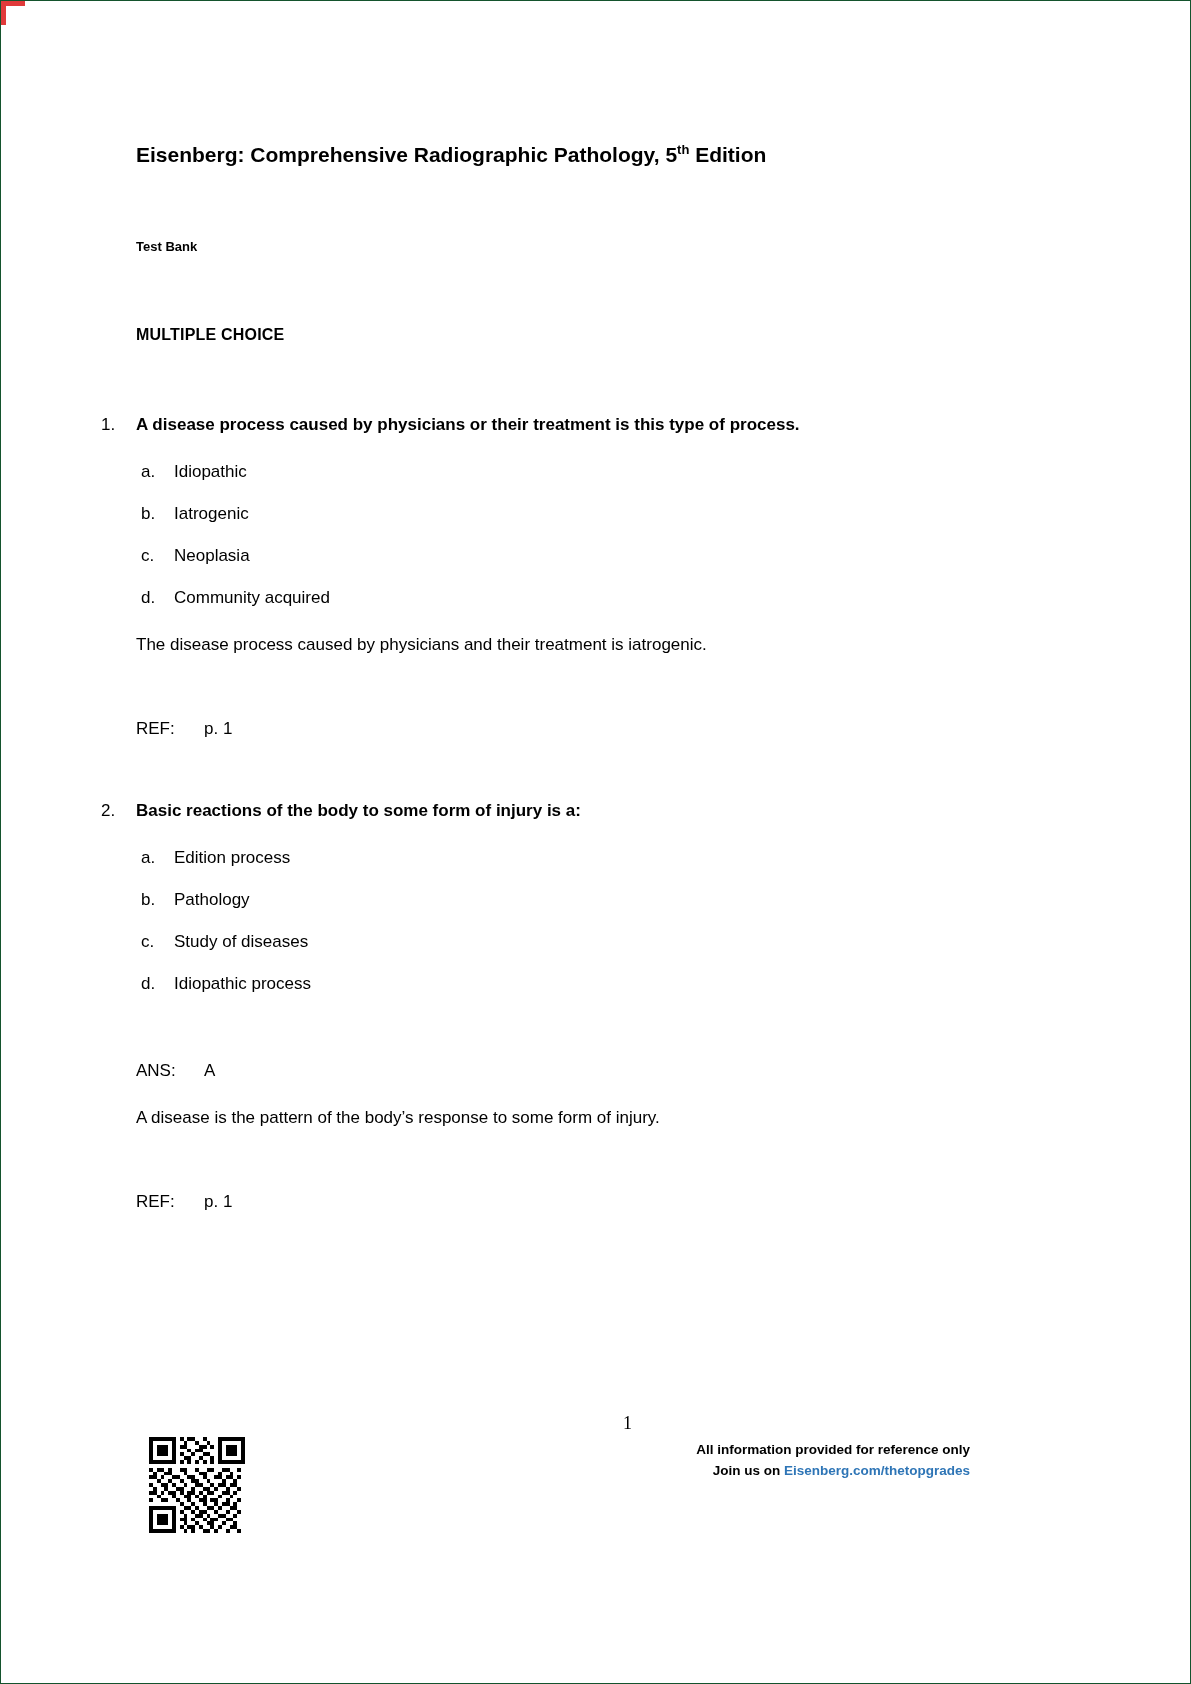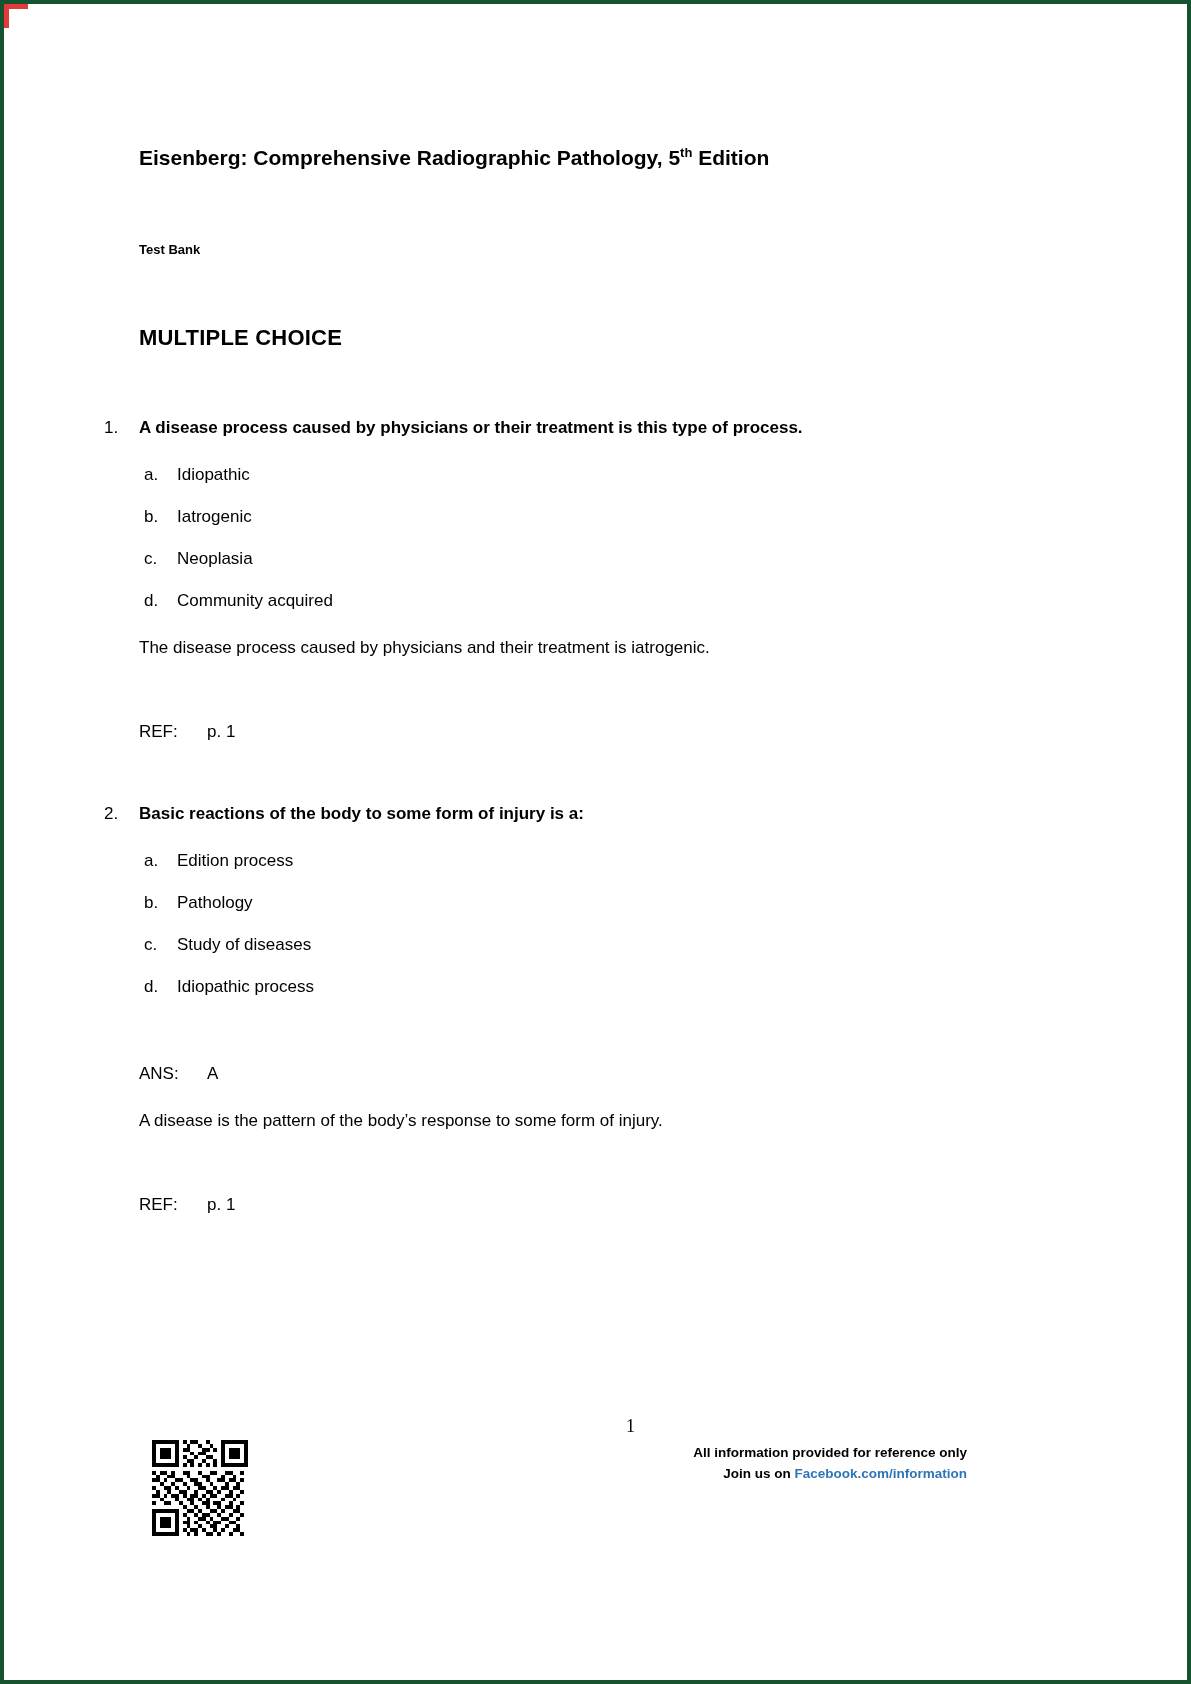--- a/index.html
+++ b/index.html
@@ -3,21 +3,21 @@
 <meta charset="utf-8">
 <style>
   * { margin: 0; padding: 0; box-sizing: border-box; }
   html, body { background: #ffffff; }
   .page {
     position: relative;
     width: 1191px;
     height: 1684px;
     background: #ffffff;
     overflow: hidden;
-    border: 4px solid #14532d;
+    border: 1px solid #14532d;
     font-family: "Liberation Sans", "DejaVu Sans", sans-serif;
     color: #000000;
   }
   .corner-mark {
     position: absolute;
     top: 0; left: 0;
     width: 24px; height: 24px;
     border-top: 5px solid #e03a3a;
     border-left: 5px solid #e03a3a;
   }
@@ -28,21 +28,21 @@
   }
   .doc-title {
     margin-left: 35px;
     font-size: 21px;
     line-height: 26px;
     font-weight: bold;
   }
   .doc-title sup { font-size: 13px; vertical-align: super; font-weight: bold; }
   .h-chapter   { margin-left: 35px; margin-top: 70px; font-size: 17.5px; font-weight: bold; }
   .h-testbank  { margin-left: 35px; margin-top: 68px; font-size: 13px; font-weight: bold; }
-  .h-section   { margin-left: 35px; margin-top: 66px; font-size: 22px;  font-weight: bold; letter-spacing: 0.2px; }
+  .h-section   { margin-left: 35px; margin-top: 66px; font-size: 16px;  font-weight: bold; letter-spacing: 0.2px; }
 
   .question-block { margin-top: 68px; }
   .question-block + .question-block { margin-top: 60px; }
   .q-line { display: flex; }
   .q-number { width: 35px; flex: 0 0 35px; }
   .q-text { flex: 1; font-weight: bold; }
   .options { margin-top: 25px; margin-left: 40px; }
   .option { display: flex; margin-bottom: 20px; }
   .opt-letter { width: 33px; flex: 0 0 33px; }
   .ans-line { margin-left: 35px; margin-top: 65px; }
@@ -303,15 +303,15 @@
         <rect x="11" y="24" width="1" height="1"></rect>
         <rect x="14" y="24" width="2" height="1"></rect>
         <rect x="17" y="24" width="1" height="1"></rect>
         <rect x="20" y="24" width="1" height="1"></rect>
         <rect x="23" y="24" width="1" height="1"></rect>
     </svg>
   </div>
 
   <div class="footer-right">
     <div>All information provided for reference only</div>
-    <div><span>Join us on </span><a class="footer-link">Facebook.com/information</a></div>
+    <div><span>Join us on </span><a class="footer-link">Eisenberg.com/thetopgrades</a></div>
   </div>
 </div>
 
 </body></html>

